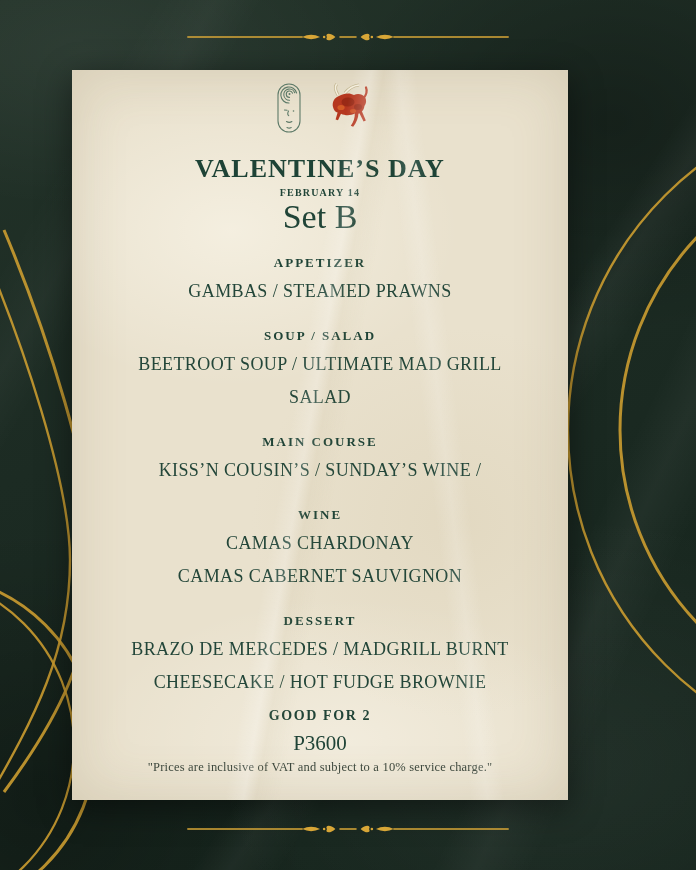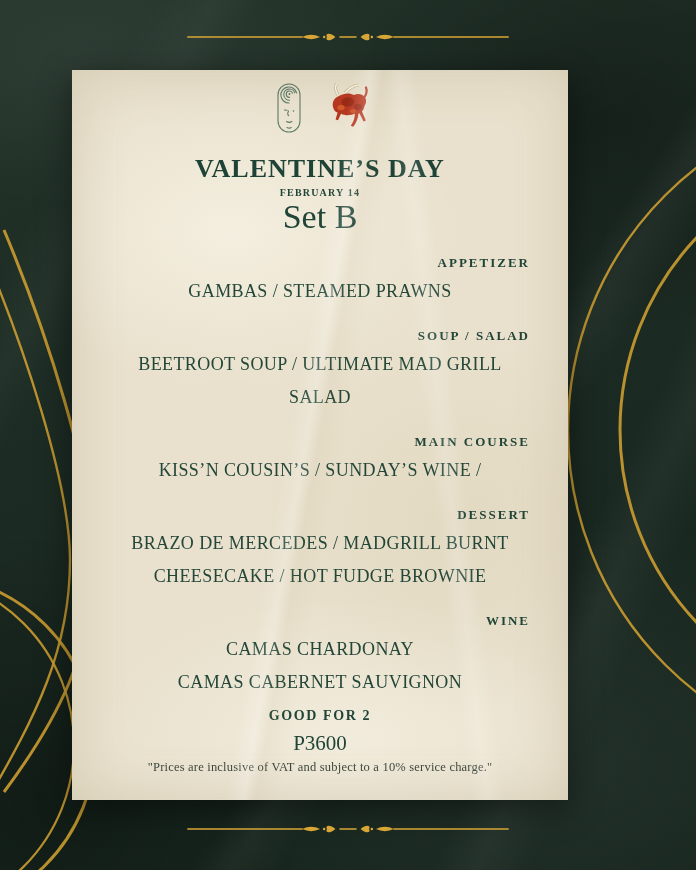--- a/index.html
+++ b/index.html
@@ -45,21 +45,21 @@
       linear-gradient(100deg, transparent 45%, rgba(255,255,255,0.35) 48%, rgba(176,160,118,0.12) 50%, transparent 54%),
       linear-gradient(83deg, transparent 68%, rgba(255,255,255,0.28) 71%, transparent 74%);
   }
   .logos{display:flex;justify-content:center;align-items:center;gap:16px;height:56px;margin-top:2px;}
   .menu-title{
     margin:18px 0 0;font-size:26px;font-weight:700;letter-spacing:1px;color:#1e4336;
   }
   .menu-date{margin-top:3px;font-size:10px;font-weight:700;letter-spacing:1.2px;}
   .menu-set{margin-top:1px;font-size:34px;font-weight:400;line-height:36px;}
   .menu-section{margin-top:20px;}
-  .section-label{font-size:13px;font-weight:700;letter-spacing:2px;line-height:16px;margin-bottom:4px;text-align:right;}
+  .section-label{font-size:13px;font-weight:700;letter-spacing:2px;line-height:16px;margin-bottom:4px;}
   .menu-line{font-size:18px;line-height:33px;letter-spacing:0.4px;white-space:nowrap;color:#234639;}
   .menu-footer{margin-top:8px;}
   .serving-label{font-size:14px;font-weight:700;letter-spacing:1.6px;line-height:18px;}
   .price{font-size:21px;line-height:32px;margin-top:2px;}
   .note{font-size:12.5px;line-height:16px;color:#3c473c;letter-spacing:0.2px;}
 </style>
 </head>
 <body>
 
 <div class="poster">
@@ -148,32 +148,32 @@
     </div>
 
     <div class="menu-section">
       <div class="section-label">MAIN COURSE</div>
       <div class="section-items">
           <div class="menu-line">KISS’N COUSIN’S / SUNDAY’S WINE /</div>
         </div>
     </div>
 
     <div class="menu-section">
+      <div class="section-label">WINE</div>
+      <div class="section-items">
+          <div class="menu-line">CAMAS CHARDONAY</div>
+          <div class="menu-line">CAMAS CABERNET SAUVIGNON</div>
+        </div>
+    </div>
+
+    <div class="menu-section">
       <div class="section-label">DESSERT</div>
       <div class="section-items">
           <div class="menu-line">BRAZO DE MERCEDES / MADGRILL BURNT</div>
           <div class="menu-line">CHEESECAKE / HOT FUDGE BROWNIE</div>
-        </div>
-    </div>
-
-    <div class="menu-section">
-      <div class="section-label">WINE</div>
-      <div class="section-items">
-          <div class="menu-line">CAMAS CHARDONAY</div>
-          <div class="menu-line">CAMAS CABERNET SAUVIGNON</div>
         </div>
     </div>
 
     <div class="menu-footer">
       <div class="serving-label">GOOD FOR 2</div>
       <div class="price">P3600</div>
       <div class="note">"Prices are inclusive of VAT and subject to a 10% service charge."</div>
     </div>
 
   </div>

